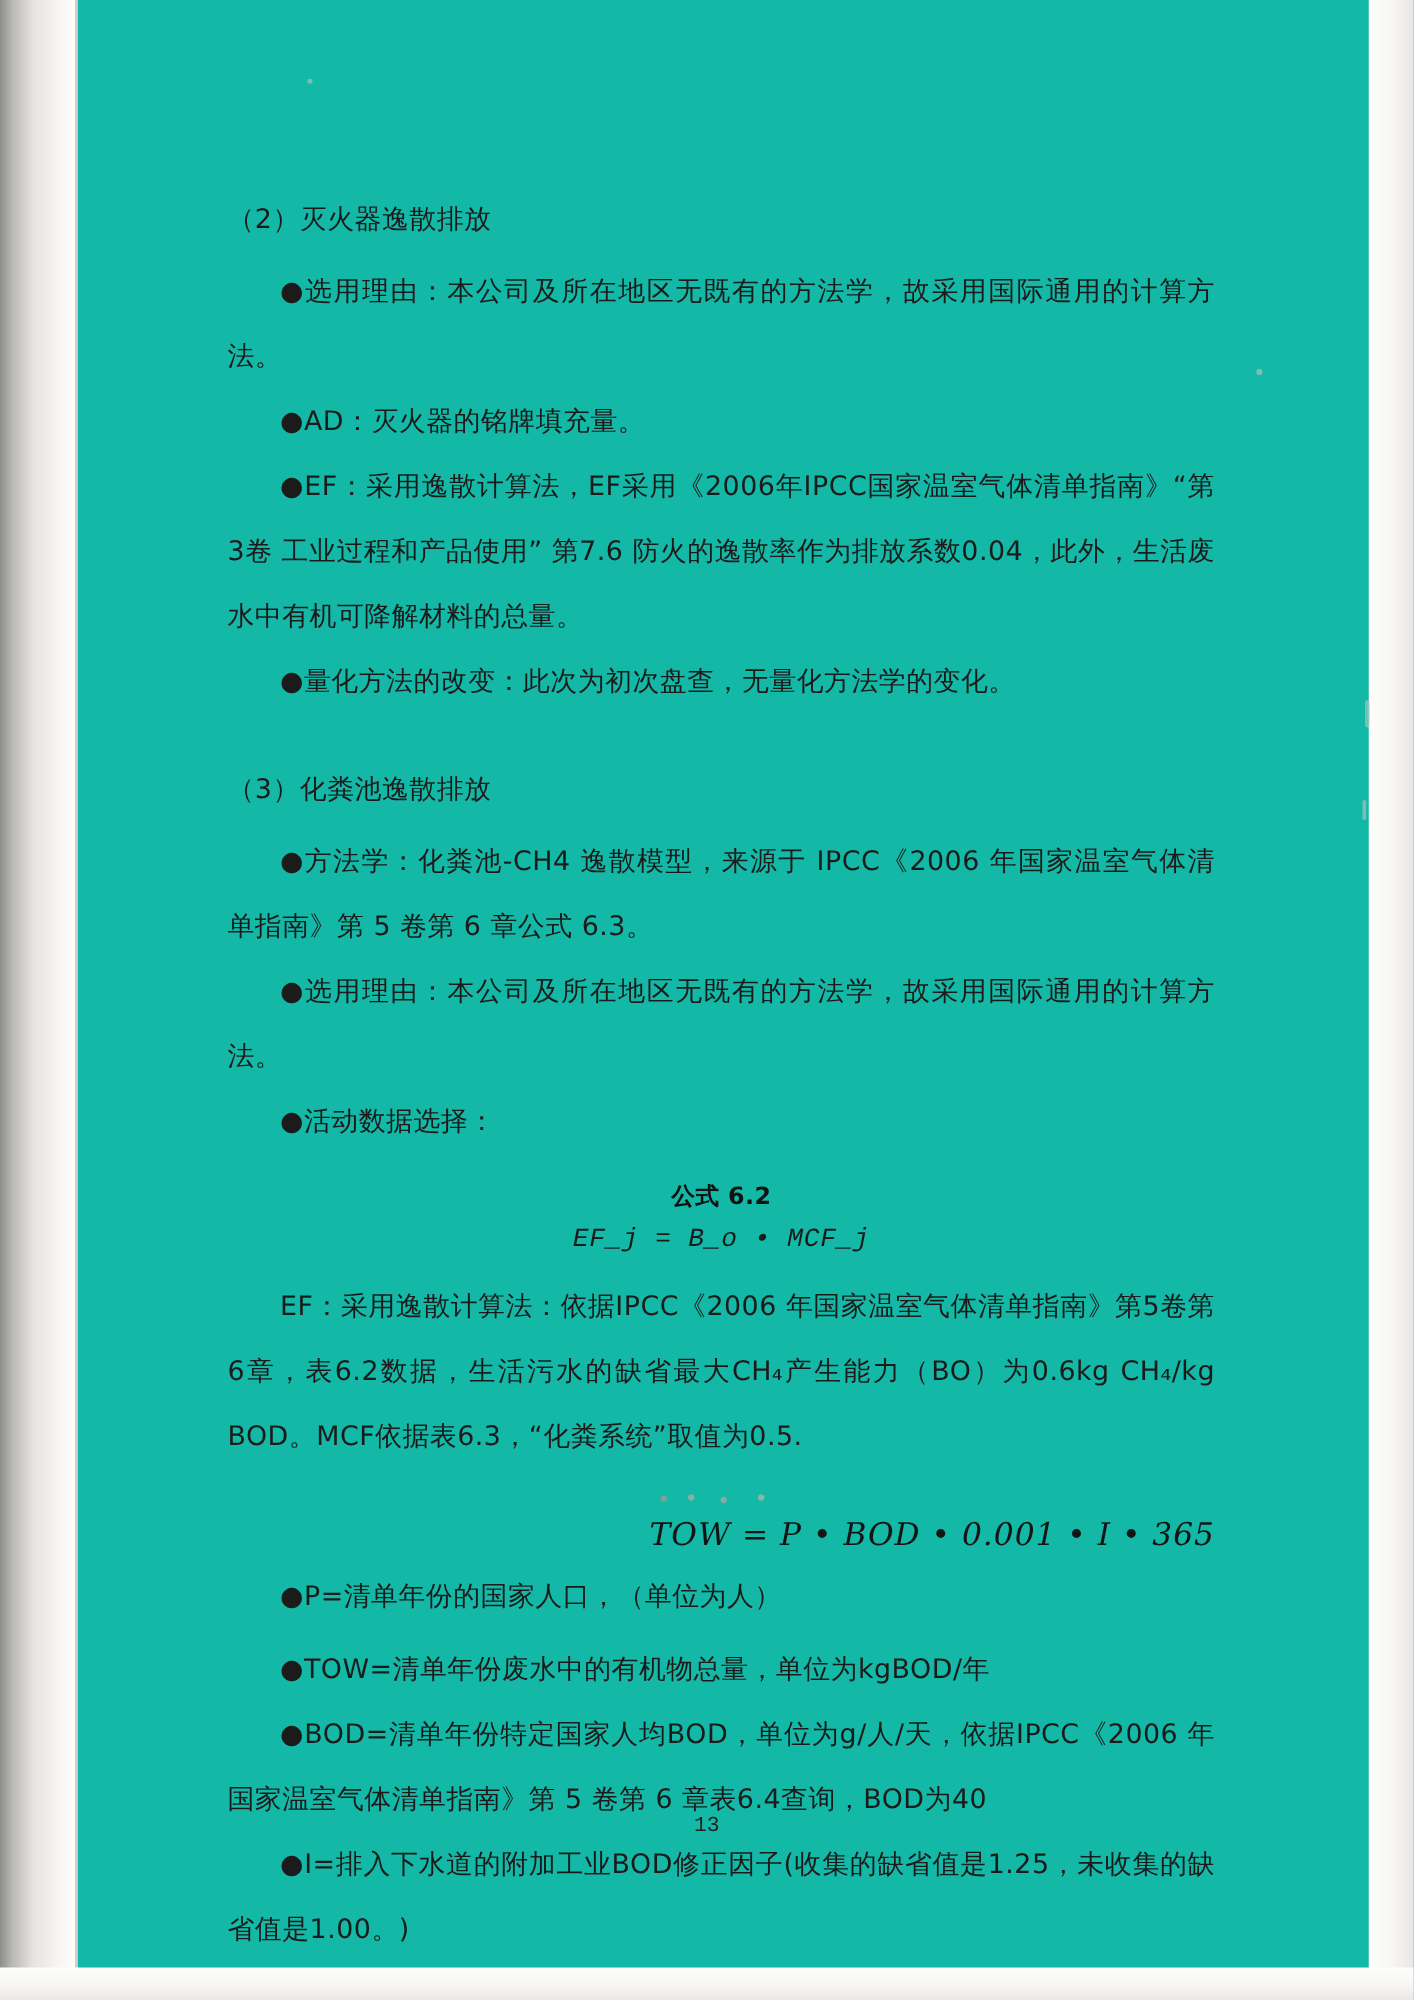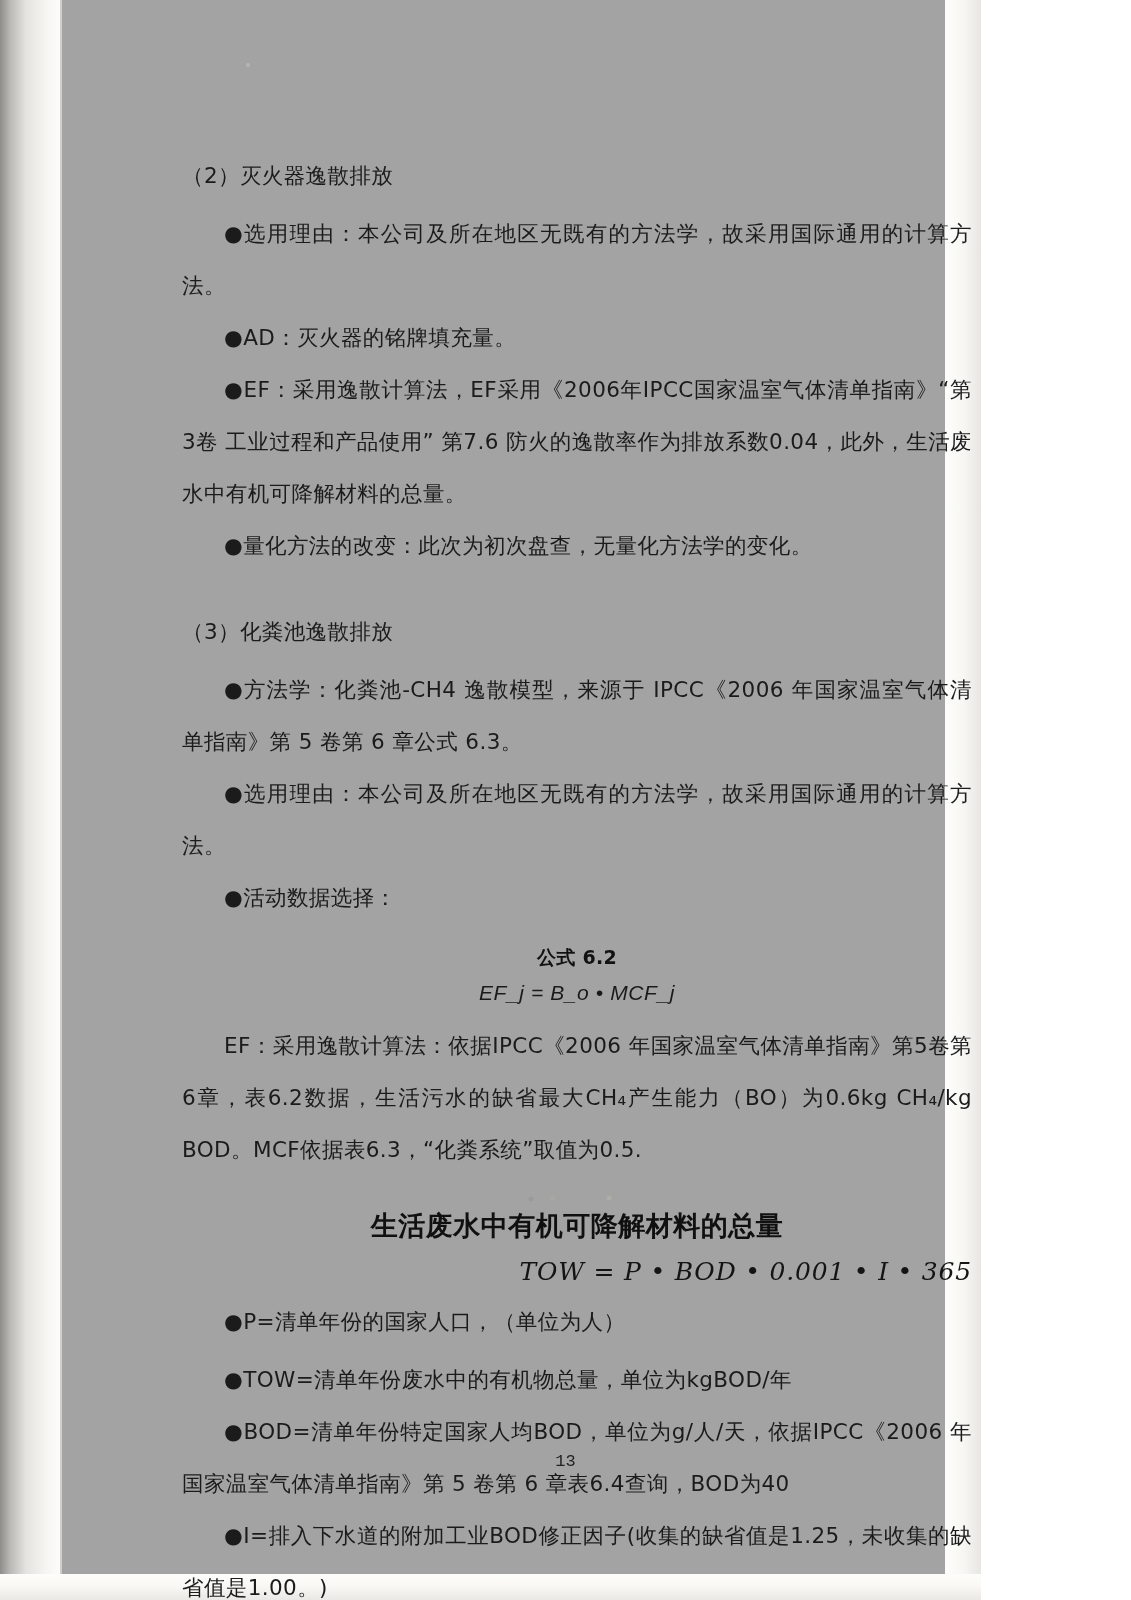--- a/index.html
+++ b/index.html
@@ -5,23 +5,23 @@
   html, body {
     margin: 0;
     padding: 0;
     background: #ffffff;
   }
   body {
     font-family: "DejaVu Sans", "Liberation Sans", sans-serif;
   }
   .page {
     position: relative;
-    width: 981px;
+    width: 1131px;
     height: 1600px;
-    background: #a3a3a3;
+    background: #14b8a6;
     overflow: hidden;
   }
   
   .scan-left-edge {
     position: absolute;
     left: 0; top: 0;
     width: 62px; height: 1600px;
     background: linear-gradient(to right, #8d8d8a 0px, #b9b8b4 10px, #e4e3df 26px, #f6f5f2 46px, #fdfdfb 62px);
   }
   .scan-left-line {
@@ -76,21 +76,21 @@
   }
   .formula-title {
     font-family: "DejaVu Sans", "Liberation Sans", sans-serif;
     font-weight: bold;
     font-size: 19px;
     line-height: 30px;
     letter-spacing: .3px;
     color: #121212;
   }
   .formula-eq {
-    font-family: Liberation Sans, sans-serif;
+    font-family: Liberation Mono, monospace;
     font-style: italic;
     font-size: 21px;
     line-height: 42px;
     letter-spacing: .6px;
     color: #1a1a1a;
   }
   .big-heading {
     font-weight: bold;
     font-size: 27px;
     line-height: 44px;
@@ -169,21 +169,20 @@
       <div class="formula-title">公式 6.2</div>
       <div class="formula-eq">
         <span>EF_j = B_o • MCF_j</span>
       </div>
     </div>
 
     <p class="para indent-1 gap-sm">EF：采用逸散计算法：依据IPCC《2006 年国家温室气体清单指南》第5卷第6章，表6.2数据，生活污水的缺省最大CH₄产生能力（BO）为0.6kg CH₄/kg BOD。MCF依据表6.3，“化粪系统”取值为0.5.</p>
 
     <div class="formula-block">
       <span class="smudge"></span>
-      <div class="big-heading">生活废水中有机可降解材料的总量</div>
       <div class="big-eq">TOW = P • BOD • 0.001 • I • 365</div>
     </div>
 
     <p class="para indent-1">●P=清单年份的国家人口，（单位为人）</p>
     <p class="para indent-1 gap-sm">●TOW=清单年份废水中的有机物总量，单位为kgBOD/年</p>
     <p class="para indent-1">●BOD=清单年份特定国家人均BOD，单位为g/人/天，依据IPCC《2006 年国家温室气体清单指南》第 5 卷第 6 章表6.4查询，BOD为40</p>
     <p class="para indent-1">●I=排入下水道的附加工业BOD修正因子(收集的缺省值是1.25，未收集的缺省值是1.00。)</p>
 
   </div>
 

